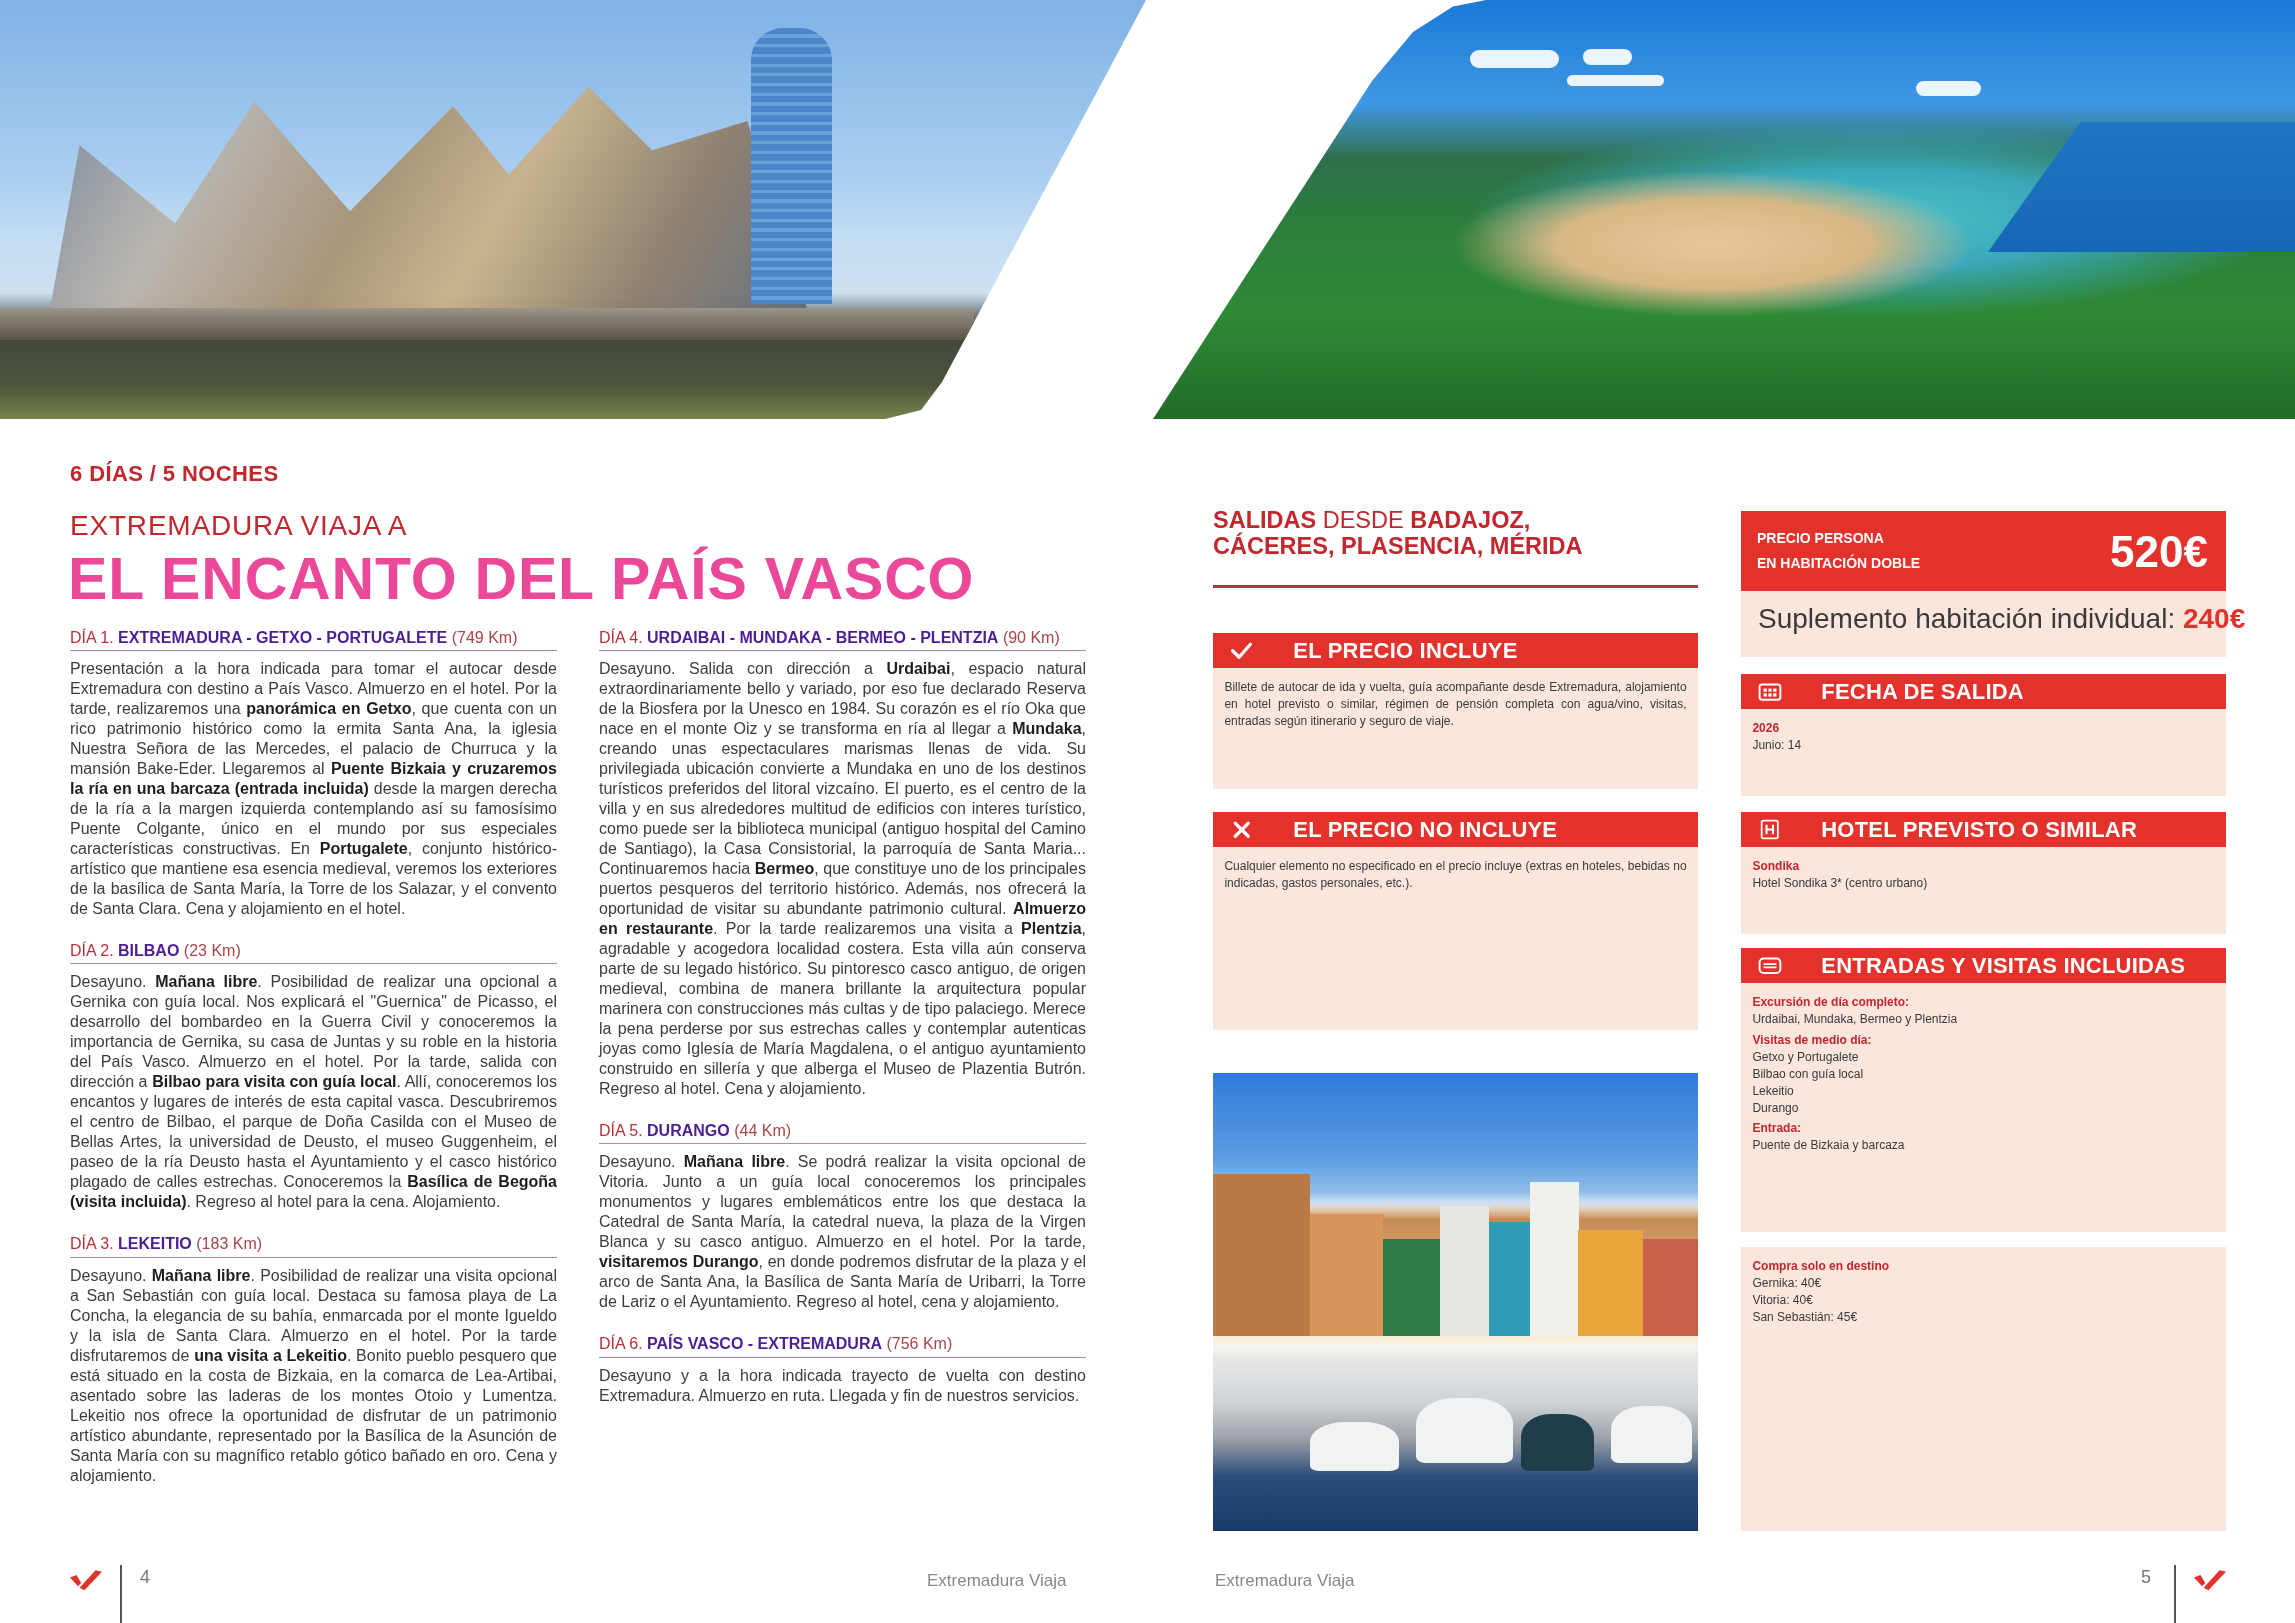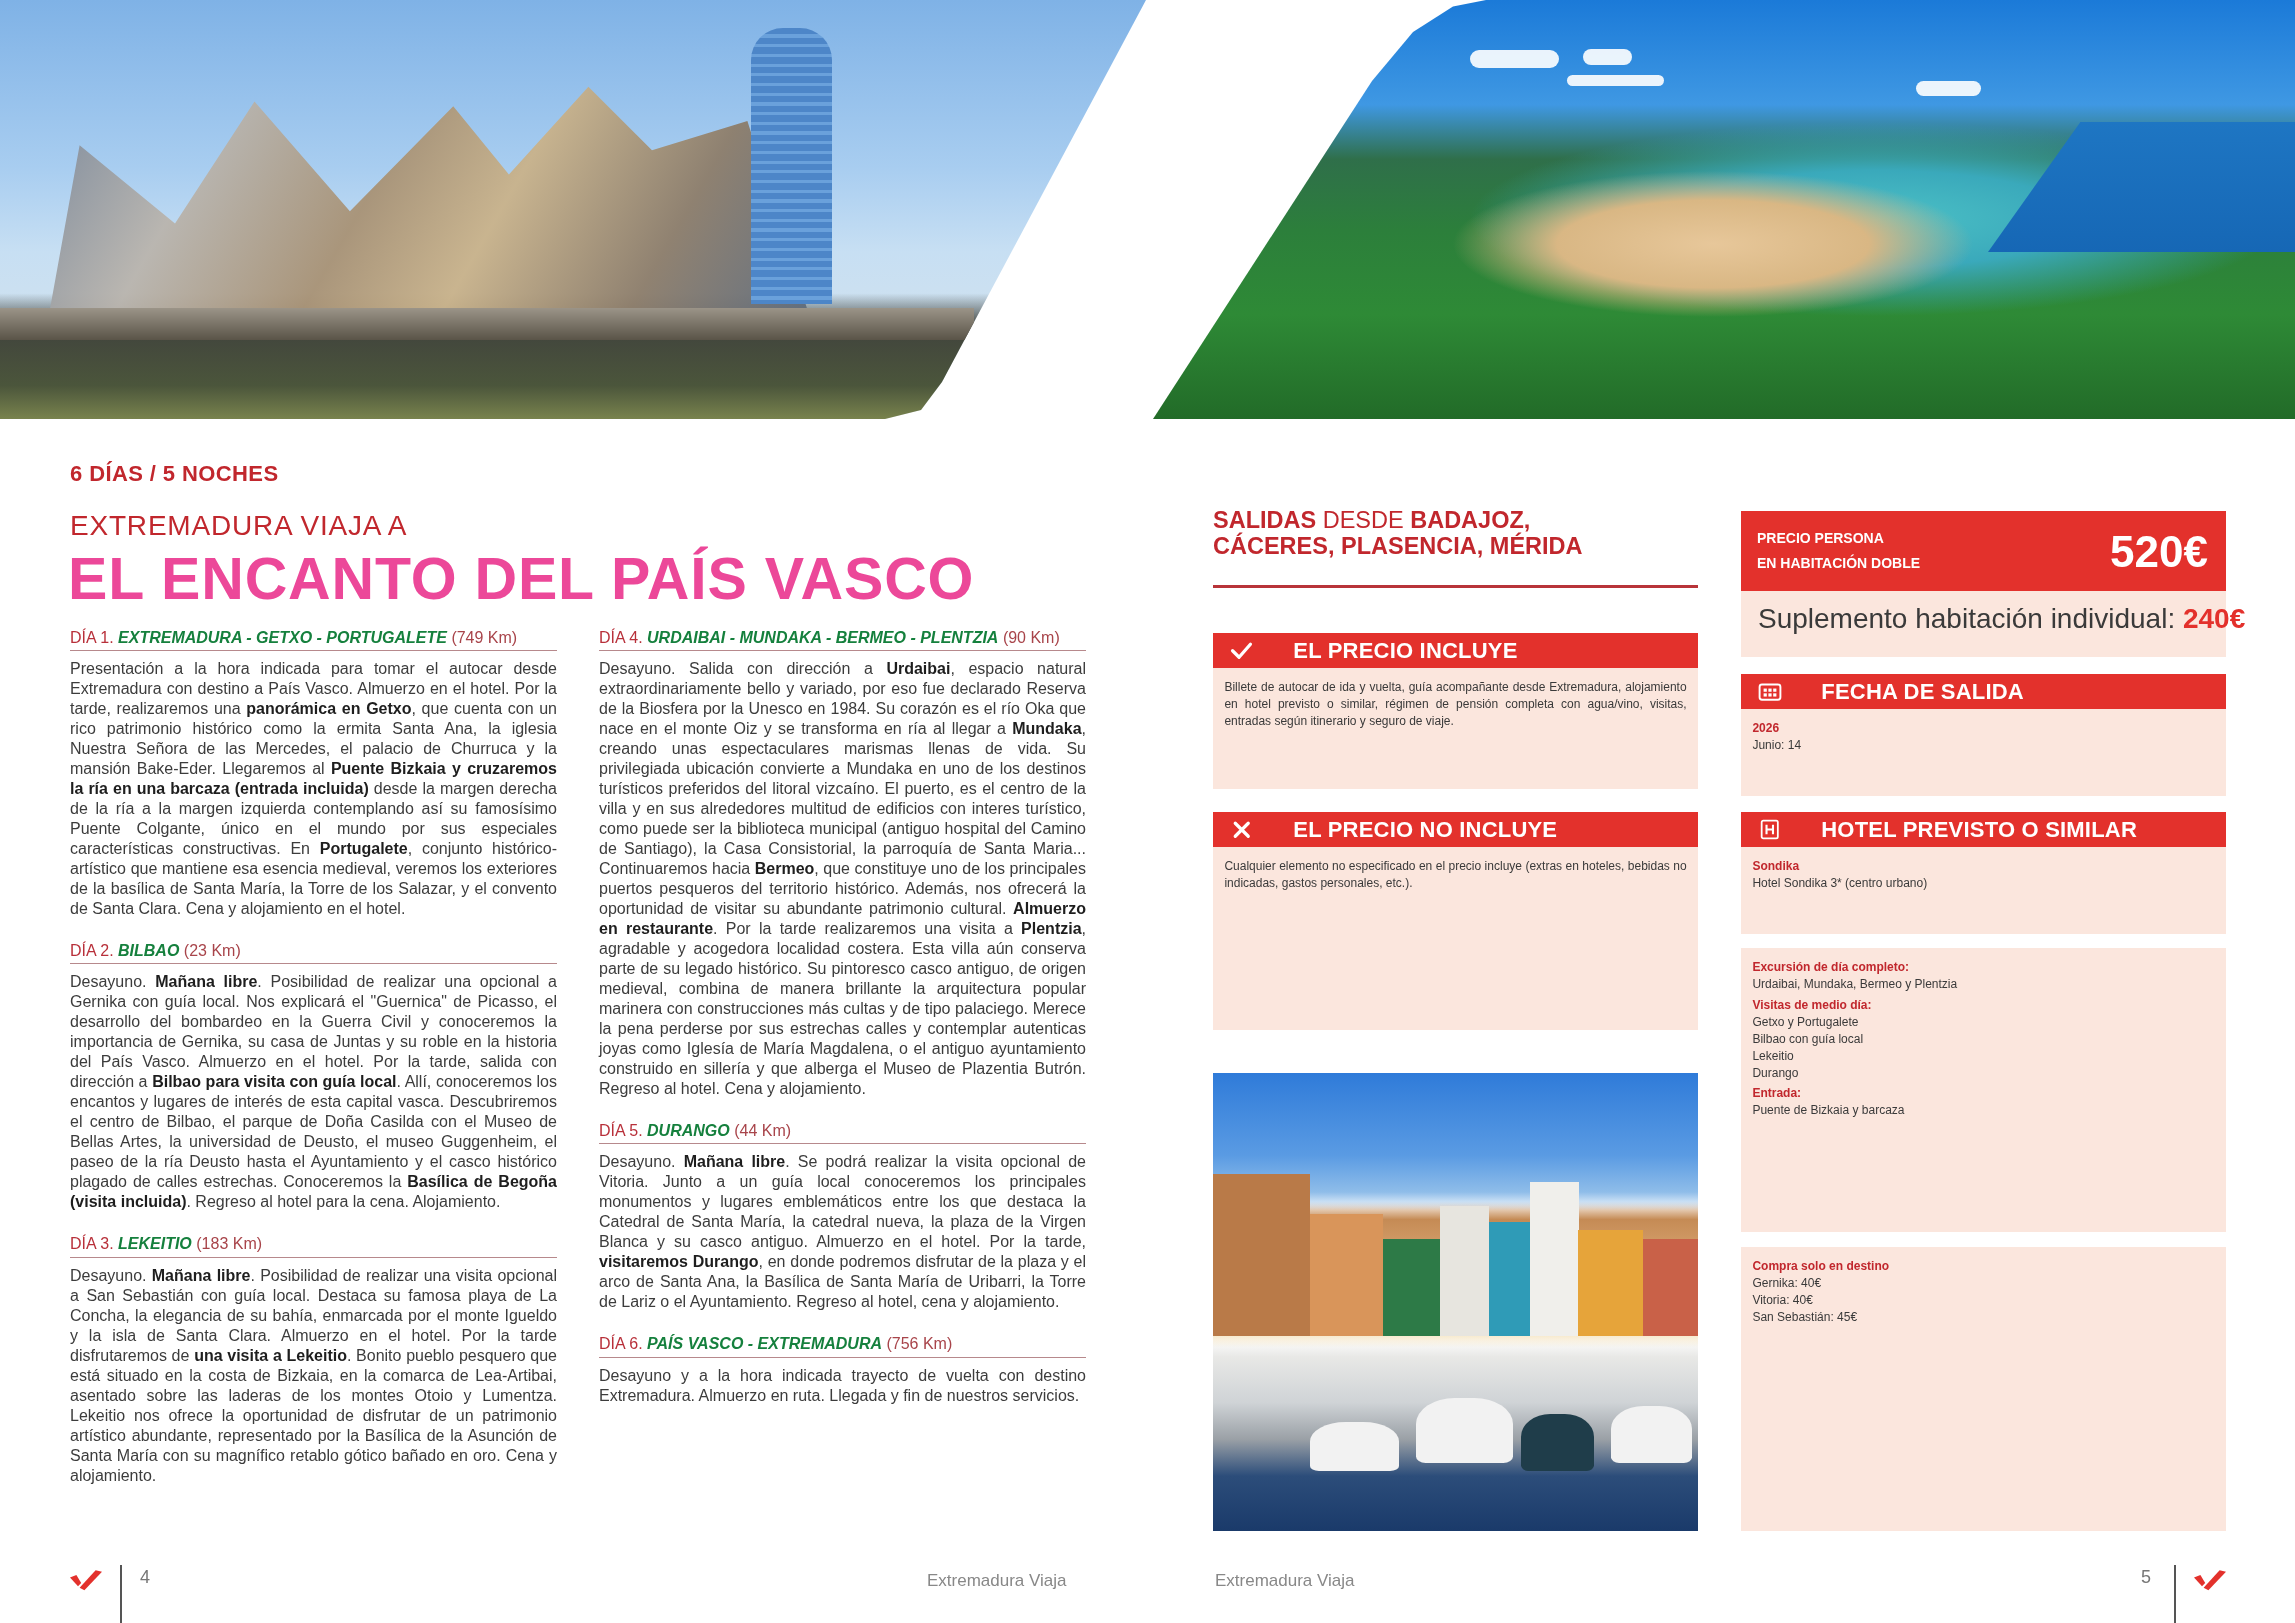--- a/index.html
+++ b/index.html
@@ -60,21 +60,21 @@
 
   .day-col { position: absolute; width: 487px; }
   .day-col.c1 { left: 70px; top: 629px; }
   .day-col.c2 { left: 599px; top: 629px; }
   .day { margin-bottom: 23px; }
   .day-head {
     font-size: 16px; color: #b8303a; padding-bottom: 3.2px;
     border-bottom: 1.6px solid #b7898c; margin-bottom: 8px; white-space: nowrap;
   }
   .day-head .num { font-weight: normal; }
-  .day-head .place { font-weight: bold; color: #15803d; font-style: italic; }
+  .day-head .place { font-weight: bold; color: #4c1d95; }
   .day-head .km { font-weight: normal; color: #a8444a; }
   .day-body {
     font-size: 16px; line-height: 20px; text-align: justify; color: #3c3c3c;
   }
   .day-body b { color: #1e1e1e; }
 
   
   .footer-mark { position: absolute; width: 36px; height: 24px; }
   .footer-rule { position: absolute; width: 1.6px; height: 58px; background: #555; }
   .footer-num { position: absolute; font-size: 18px; color: #777; }
@@ -293,20 +293,29 @@
     </span>
     <span>HOTEL PREVISTO O SIMILAR</span>
   </div>
   <div class="box-body">
     <div class="lbl">Sondika</div>
     <div>Hotel Sondika 3* (centro urbano)</div>
   </div>
 </div>
 
 <div class="box" style="left:1741px;top:948px;width:485px;height:284px;">
+  <div class="box-head">
+    <span class="ico">
+      <svg width="24" height="19.5" viewBox="0 0 30 24">
+          <rect x="2" y="3" width="26" height="18" rx="5" fill="none" stroke="#fff" stroke-width="2.4"></rect>
+          <path d="M7 10 H23 M7 14 H23" stroke="#fff" stroke-width="2"></path>
+        </svg>
+    </span>
+    <span>ENTRADAS Y VISITAS INCLUIDAS</span>
+  </div>
   <div class="box-body">
     <div class="lbl">Excursión de día completo:</div>
     <div>Urdaibai, Mundaka, Bermeo y Plentzia</div>
     <div class="lbl" style="margin-top:3.2px;">Visitas de medio día:</div>
     <div>Getxo y Portugalete</div>
     <div>Bilbao con guía local</div>
     <div>Lekeitio</div>
     <div>Durango</div>
     <div class="lbl" style="margin-top:3.2px;">Entrada:</div>
     <div>Puente de Bizkaia y barcaza</div>

